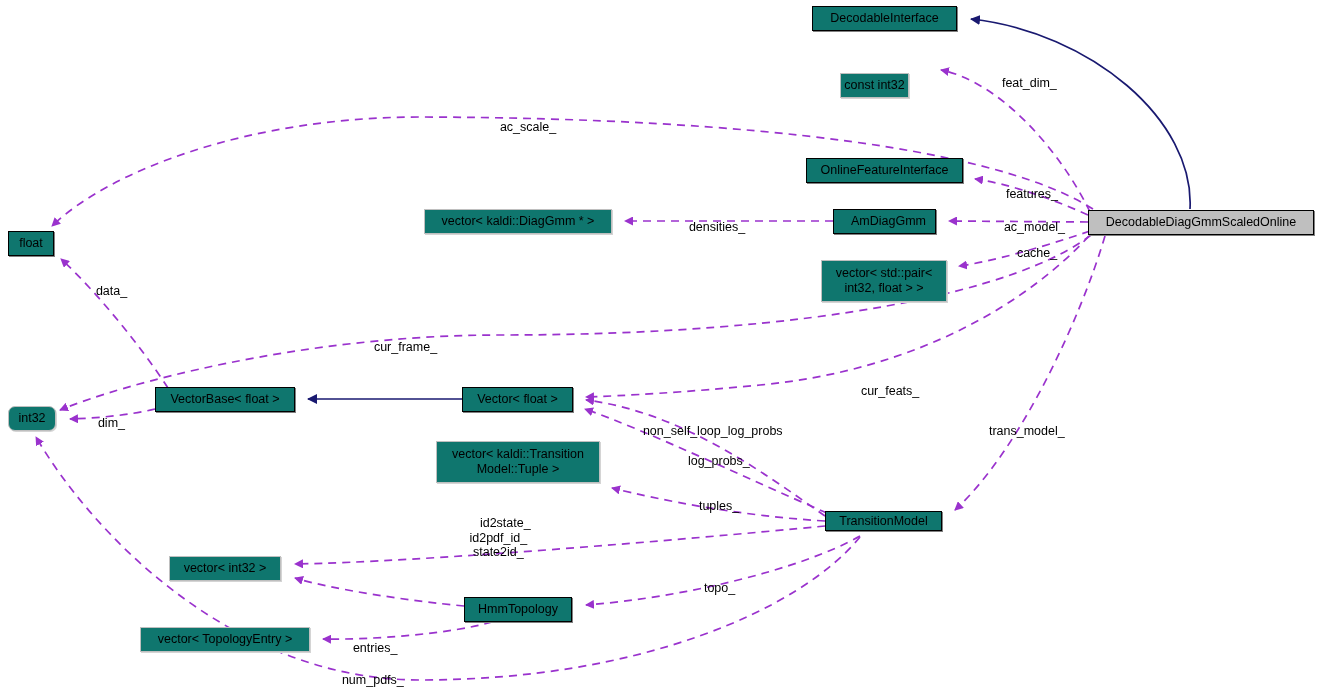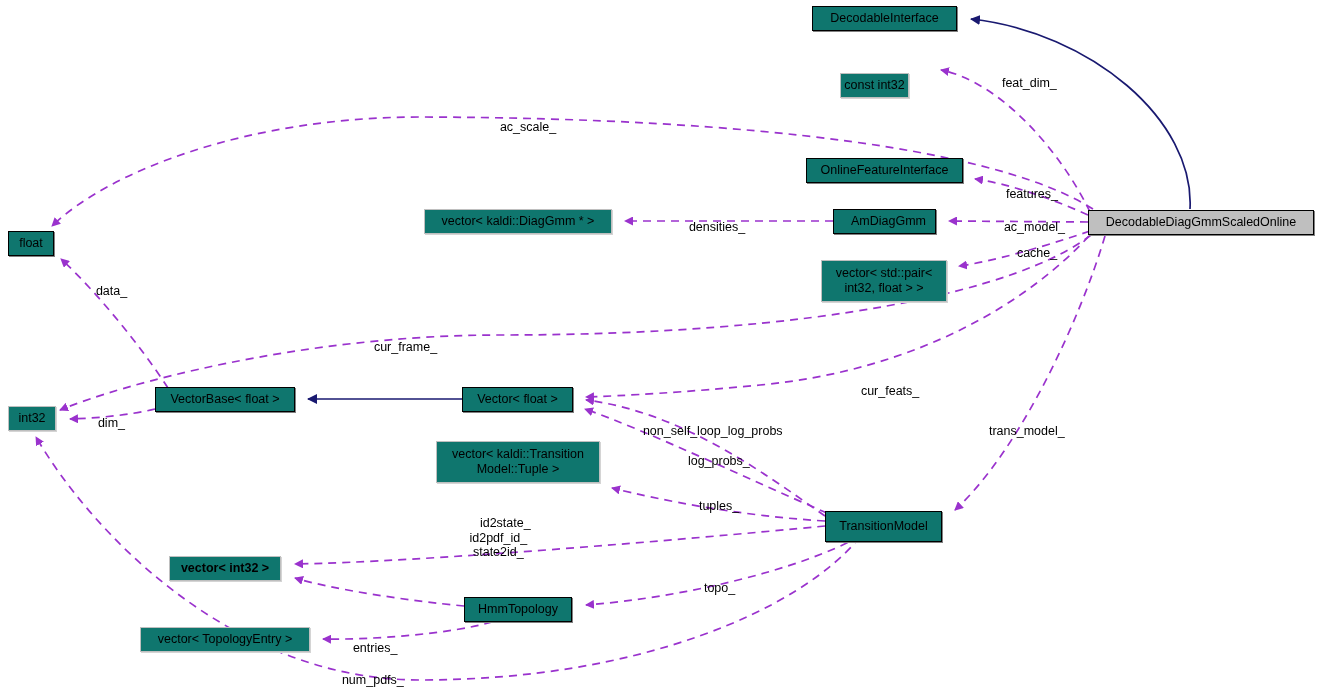--- a/index.html
+++ b/index.html
@@ -149,42 +149,42 @@
 
   <div class="node faint" style="left:821px; top:260px; width:126px; height:42px;">
     <span>vector&lt; std::pair&lt;
 int32, float &gt; &gt;</span>
   </div>
 
   <div class="node solid" style="left:8px; top:231px; width:46px; height:25px;">
     <span>float</span>
   </div>
 
-  <div class="node faint" style="left:8px; top:406px; width:48px; height:25px;">
+  <div class="node faint" style="left:8px; top:406px; width:48px; height:25px;border-radius:7px;">
     <span>int32</span>
   </div>
 
   <div class="node solid" style="left:155px; top:387px; width:140px; height:25px;">
     <span>VectorBase&lt; float &gt;</span>
   </div>
 
   <div class="node solid" style="left:462px; top:387px; width:111px; height:25px;">
     <span>Vector&lt; float &gt;</span>
   </div>
 
   <div class="node faint" style="left:436px; top:441px; width:164px; height:42px;">
     <span>vector&lt; kaldi::Transition
 Model::Tuple &gt;</span>
   </div>
 
-  <div class="node solid" style="left:825px; top:511px; width:117px; height:31px;">
+  <div class="node solid" style="left:825px; top:511px; width:117px; height:20px;">
     <span>TransitionModel</span>
   </div>
 
-  <div class="node faint" style="left:169px; top:556px; width:112px; height:25px;font-weight:bold;">
+  <div class="node faint" style="left:169px; top:556px; width:112px; height:25px;">
     <span>vector&lt; int32 &gt;</span>
   </div>
 
   <div class="node solid" style="left:464px; top:597px; width:108px; height:25px;">
     <span>HmmTopology</span>
   </div>
 
   <div class="node faint" style="left:140px; top:627px; width:170px; height:25px;">
     <span>vector&lt; TopologyEntry &gt;</span>
   </div>

